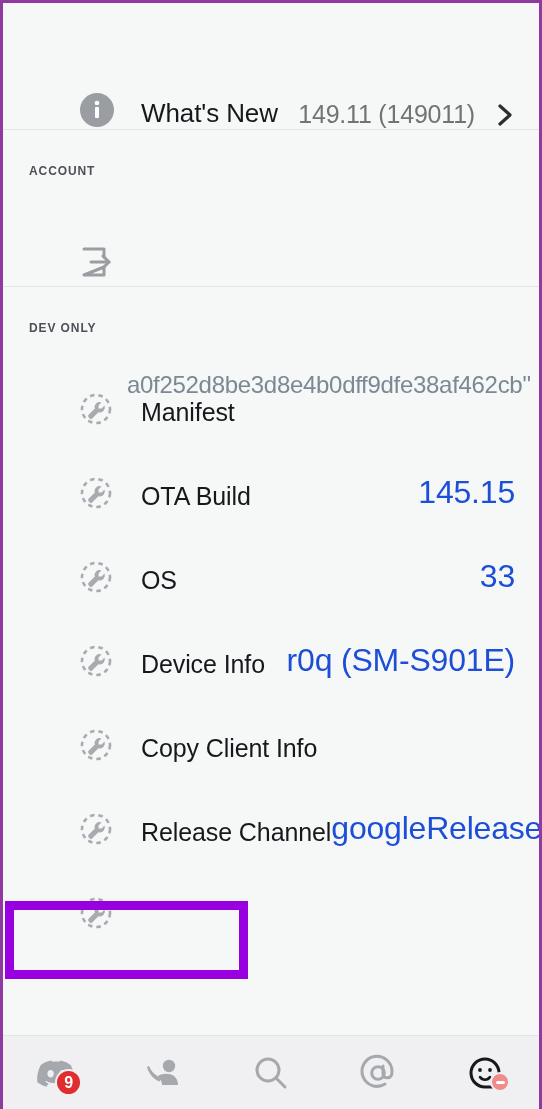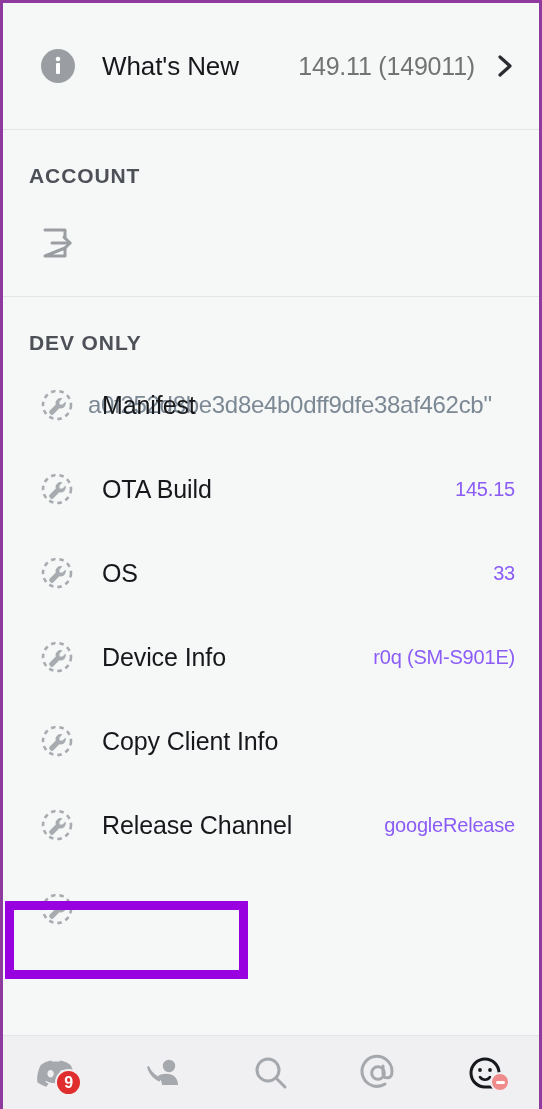--- a/index.html
+++ b/index.html
@@ -17,61 +17,62 @@
     box-sizing: border-box;
     border-left: 3px solid #8e3a9e;
     border-right: 3px solid #8e3a9e;
     border-top: 3px solid #8e3a9e;
   }
 
   
   .row {
     position: relative;
     display: flex;
-    align-items: center;
+    align-items: flex-end;
     height: 84px;
     padding: 0 24px 0 36px;
     box-sizing: border-box;
+    margin-left: 39px;
   }
   .row .icon-slot {
     width: 46px;
     flex: 0 0 46px;
     display: flex;
     align-items: center;
     justify-content: flex-start;
   }
   .row .label {
     font-size: 25px;
     color: #16181b;
     letter-spacing: -0.1px;
     white-space: nowrap;
     margin-left: 17px;
   }
   .row .spacer { flex: 1 1 auto; }
   .row .value {
-    font-size: 20px;
-    color: #8b5cf6;
+    font-size: 32px;
+    color: #1d4ed8;
     white-space: nowrap;
     letter-spacing: -0.2px;
   }
   .row .chev {
     margin-left: 20px;
     display: flex;
     align-items: center;
   }
 
   
   .section { background: #f6f7f7; }
   .divider {
     height: 1px;
     background: #e2e4e6;
     width: 100%;
   }
   .section-header {
-    font-size: 21px;
+    font-size: 12px;
     font-weight: bold;
     letter-spacing: 0.9px;
     color: #4e5058;
     padding: 34px 16px 8px 26px;
   }
 
   
   .whatsnew { height: 126px; }
   .whatsnew .label { font-size: 26px; }
   .whatsnew .value { font-size: 25px; color: #737373; }

